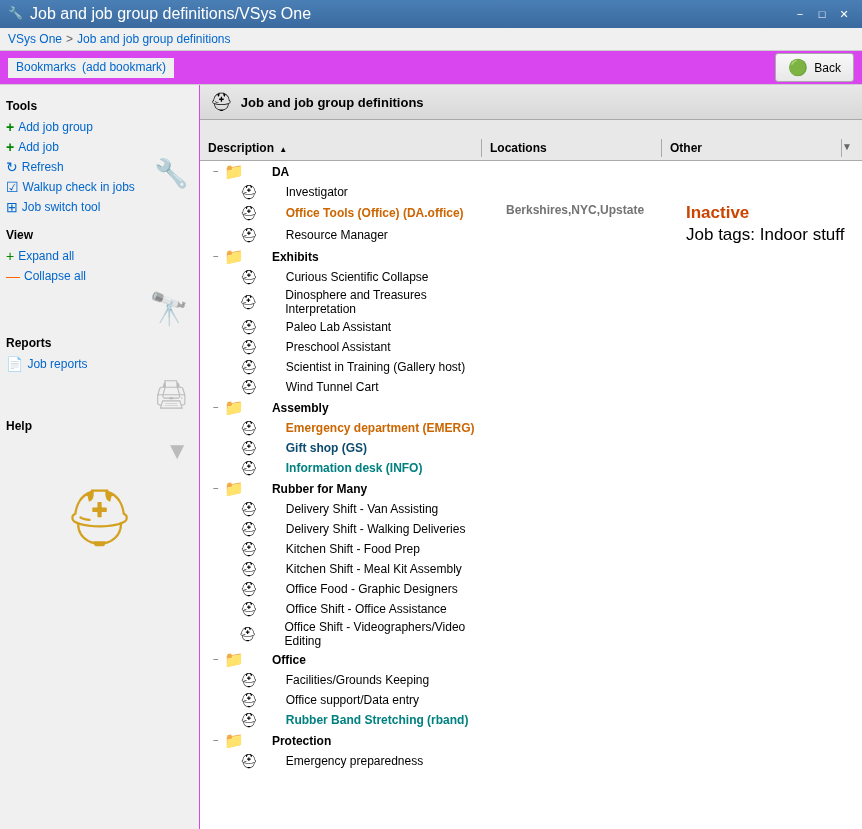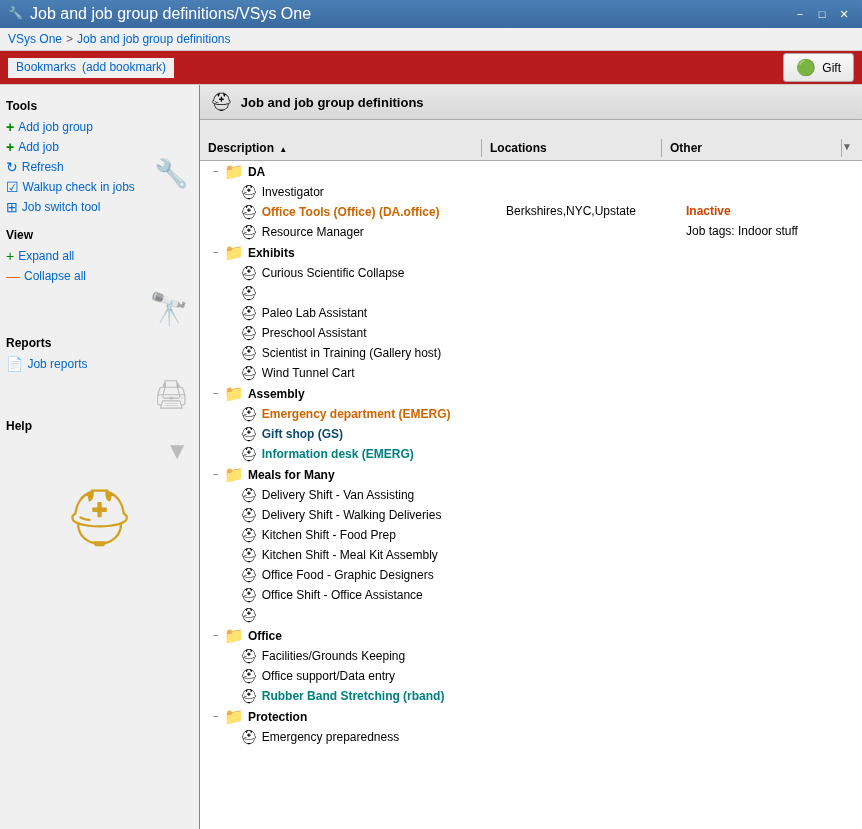--- a/index.html
+++ b/index.html
@@ -130,34 +130,34 @@
     .tree-row {
       display: flex;
       align-items: center;
       min-height: 20px;
       padding: 1px 0;
       cursor: pointer;
     }
     .tree-toggle { width: 16px; text-align: center; font-size: 10px; color: #666; cursor: pointer; }
     .group-icon { font-size: 16px; margin-right: 4px; }
     .job-icon { font-size: 14px; margin-right: 4px; }
-    .tree-label { font-size: 12px; color: #000; }
+    .tree-label { font-size: 12px; color: #000; margin-left: 24px; }
     .tree-label.bold { font-weight: bold; }
     .tree-label.orange { color: #cc6600; font-weight: bold; }
     .tree-label.green { color: #0c4a6e; font-weight: bold; }
     .tree-label.blue-green { color: #008080; font-weight: bold; }
 
     
     .tree-row-content {
       display: flex;
       width: 100%;
     }
     .col-desc { flex: 1; display: flex; align-items: center; padding-right: 4px; }
     .col-loc { width: 180px; font-size: 12px; color: #cc6600; font-weight: bold; padding: 0 4px; }
-    .col-other { width: 180px; font-size: 12px; color: #000; padding: 0 4px; }
+    .col-other { width: 180px; font-size: 17px; color: #000; padding: 0 4px; }
 
     
     .tree-area::-webkit-scrollbar { width: 16px; }
     .tree-area::-webkit-scrollbar-track { background: #f0f0f0; }
     .tree-area::-webkit-scrollbar-thumb { background: #c0c0c0; border: 1px solid #999; }
     .back-btn {
       background: linear-gradient(to bottom, #f8f8f8, #e8e8e8);
       border: 1px solid #aaa;
       border-radius: 3px;
       padding: 4px 12px;
@@ -183,28 +183,28 @@
       <button class="title-btn close">✕</button>
     </div>
   </div>
 
   <div class="nav-bar">
     <span class="nav-link">VSys One</span>
     <span class="nav-sep">&gt;</span>
     <span class="nav-link">Job and job group definitions</span>
   </div>
 
-  <div style="display:flex; justify-content:space-between; align-items:center; padding: 2px 8px; background:#b91c1c; border-bottom:1px solid #ccc;">
+  <div style="display:flex; justify-content:space-between; align-items:center; padding: 2px 8px; background:#d946ef; border-bottom:1px solid #ccc;">
     <div class="bookmark-bar">
       <span class="bookmark-link">Bookmarks</span>
       <span class="bookmark-link">(add bookmark)</span>
     </div>
     <button class="back-btn">
       <span class="back-icon">🟢</span>
-      <span>Gift</span>
+      <span>Back</span>
     </button>
   </div>
 
   <div class="content-area">
 
     <div class="sidebar">
 
       <div class="sidebar-section-title">Tools</div>
 
       <div class="sidebar-item">
@@ -320,21 +320,21 @@
                 <div class="col-other"></div>
               </div>
             </div>
             <div class="tree-row">
               <div class="tree-row-content">
                 <div class="col-desc">
                   <span style="display:inline-block; width:40px;"></span>
                   <span class="job-icon">⛑</span>
                   <span class="tree-label orange">Office Tools (Office) (DA.office)</span>
                 </div>
-                <div class="col-loc" style="color:#000000; font-weight:normal;">Berkshires,NYC,Upstate</div>
+                <div class="col-loc" style="color:#737373; font-weight:bold;">Berkshires,NYC,Upstate</div>
                 <div class="col-other" style="color:#cc4400; font-weight:bold;">Inactive</div>
               </div>
             </div>
             <div class="tree-row">
               <div class="tree-row-content">
                 <div class="col-desc">
                   <span style="display:inline-block; width:40px;"></span>
                   <span class="job-icon">⛑</span>
                   <span class="tree-label">Resource Manager</span>
                 </div>
@@ -366,20 +366,21 @@
                   </div>
                 <div class="col-loc"></div>
                   <div class="col-other"></div>
               </div>
             </div>
             <div class="tree-row">
               <div class="tree-row-content">
                 <div class="col-desc">
                     <span style="display:inline-block;width:40px;"></span>
                     <span class="job-icon">⛑</span>
+                    <span class="tree-label">Dinosphere and Treasures Interpretation</span>
                   </div>
                 <div class="col-loc"></div>
                   <div class="col-other"></div>
               </div>
             </div>
             <div class="tree-row">
               <div class="tree-row-content">
                 <div class="col-desc">
                     <span style="display:inline-block;width:40px;"></span>
                     <span class="job-icon">⛑</span>
@@ -457,36 +458,36 @@
                   </div>
                 <div class="col-loc"></div>
                   <div class="col-other"></div>
               </div>
             </div>
             <div class="tree-row">
               <div class="tree-row-content">
                 <div class="col-desc">
                     <span style="display:inline-block;width:40px;"></span>
                     <span class="job-icon">⛑</span>
-                    <span class="tree-label blue-green">Information desk (EMERG)</span>
+                    <span class="tree-label blue-green">Information desk (INFO)</span>
                   </div>
                 <div class="col-loc"></div>
                   <div class="col-other"></div>
               </div>
             </div>
           </div>
 
           <div class="tree-group">
             <div class="tree-row">
               <div class="tree-row-content">
                 <div class="col-desc">
                   <span style="display:inline-block;width:8px;"></span>
                   <span class="tree-toggle">−</span>
                   <span class="group-icon">📁</span>
-                  <span class="tree-label bold">Meals for Many</span>
+                  <span class="tree-label bold">Rubber for Many</span>
                 </div>
                 <div class="col-loc"></div>
                   <div class="col-other"></div>
               </div>
             </div>
             <div class="tree-row">
               <div class="tree-row-content">
                 <div class="col-desc">
                     <span style="display:inline-block;width:40px;"></span>
                     <span class="job-icon">⛑</span>
@@ -549,20 +550,21 @@
                   </div>
                 <div class="col-loc"></div>
                   <div class="col-other"></div>
               </div>
             </div>
             <div class="tree-row">
               <div class="tree-row-content">
                 <div class="col-desc">
                     <span style="display:inline-block;width:40px;"></span>
                     <span class="job-icon">⛑</span>
+                    <span class="tree-label">Office Shift - Videographers/Video Editing</span>
                   </div>
                 <div class="col-loc"></div>
                   <div class="col-other"></div>
               </div>
             </div>
           </div>
 
           <div class="tree-group">
             <div class="tree-row">
               <div class="tree-row-content">

